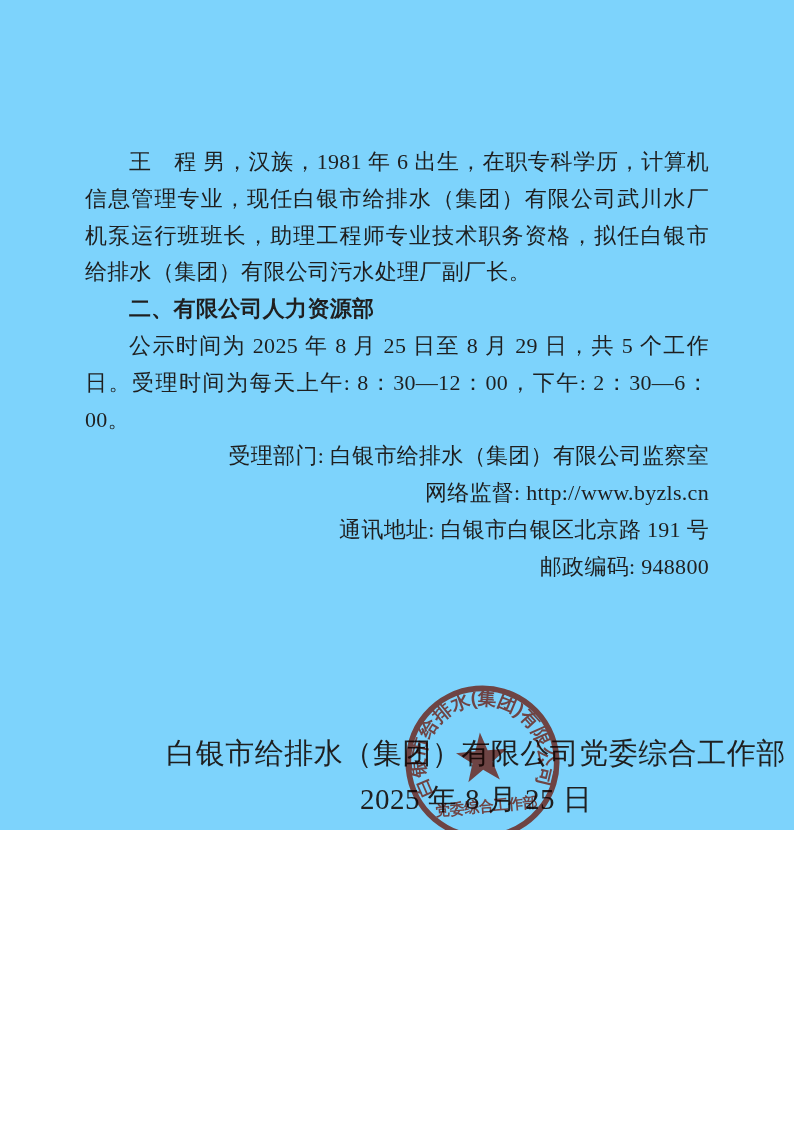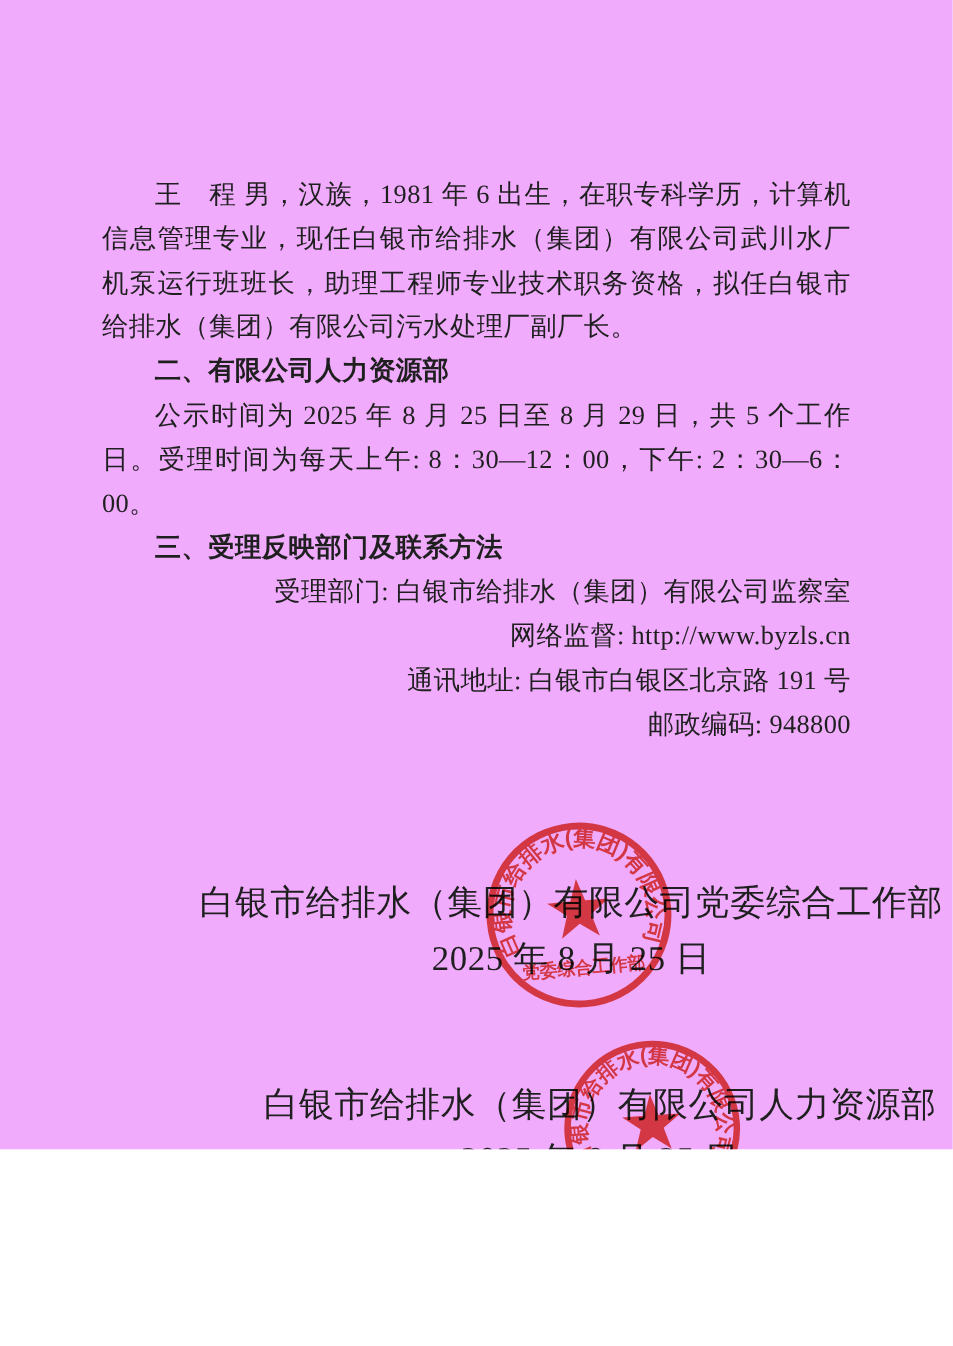--- a/index.html
+++ b/index.html
@@ -1,20 +1,20 @@
 <!DOCTYPE html>
 <html lang="zh"><head>
 <meta charset="utf-8">
 <style>
   html, body { margin: 0; padding: 0; background: #ffffff; }
   .page {
     position: relative;
     width: 794px;
-    height: 958px;
-    background: #f0abfc;
+    height: 830px;
+    background: #7dd3fc;
     overflow: hidden;
     font-family: "Liberation Serif", "DejaVu Serif", serif;
     color: #1f1f1f;
   }
   .body-text {
     position: absolute;
     left: 85px;
     top: 144px;
     width: 624px;
     font-size: 22px;
@@ -65,21 +65,20 @@
 </style>
 </head>
 <body>
 
 <div class="page">
 
   <div class="body-text">
     <p class="indent">王　程 男，汉族，1981 年 6 出生，在职专科学历，计算机信息管理专业，现任白银市给排水（集团）有限公司武川水厂机泵运行班班长，助理工程师专业技术职务资格，拟任白银市给排水（集团）有限公司污水处理厂副厂长。</p>
     <p class="indent heading">二、有限公司人力资源部</p>
     <p class="indent">公示时间为 2025 年 8 月 25 日至 8 月 29 日，共 5 个工作日。受理时间为每天上午: 8：30—12：00，下午: 2：30—6：00。</p>
-    <p class="indent heading">三、受理反映部门及联系方法</p>
     <p class="contact-line">受理部门: 白银市给排水（集团）有限公司监察室</p>
     <p class="contact-line">网络监督: http://www.byzls.cn</p>
     <p class="contact-line">通讯地址: 白银市白银区北京路 191 号</p>
     <p class="contact-line">邮政编码: 948800</p>
   </div>
 
   <div class="sig-block sig-block-1">
     <div>白银市给排水（集团）有限公司党委综合工作部</div>
     <div>2025 年 8 月 25 日</div>
   </div>

